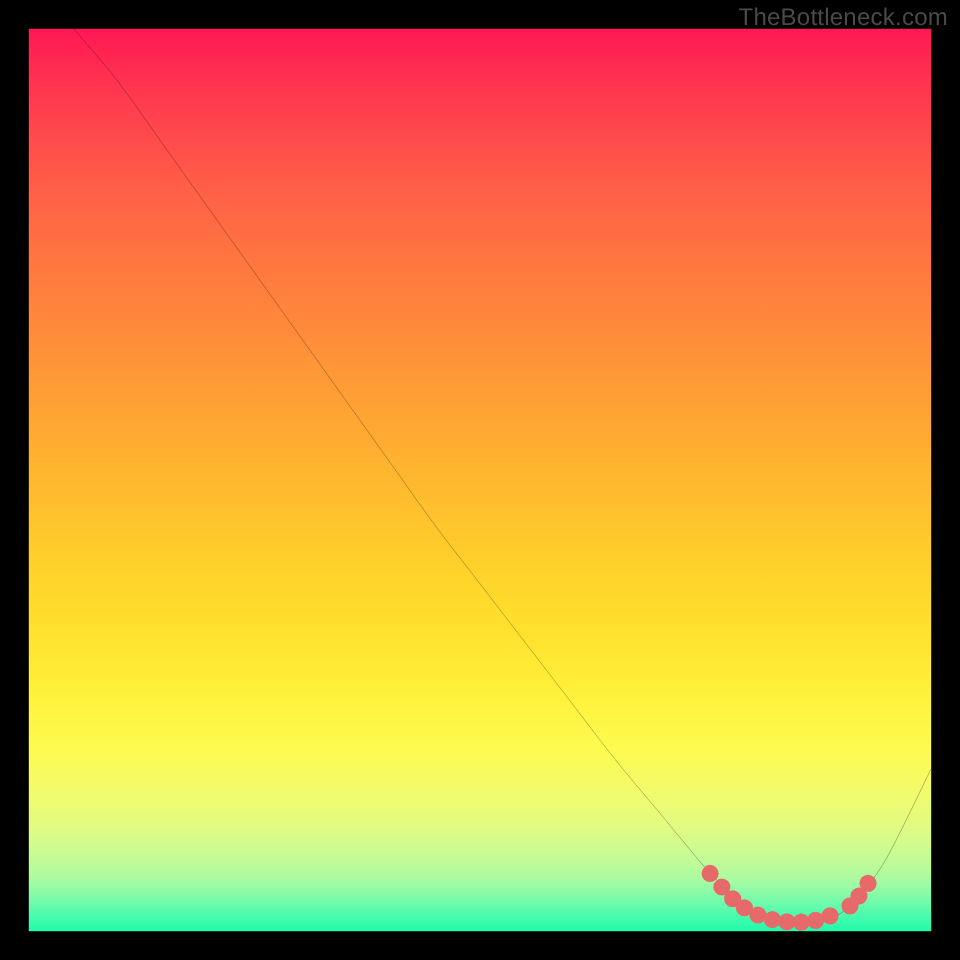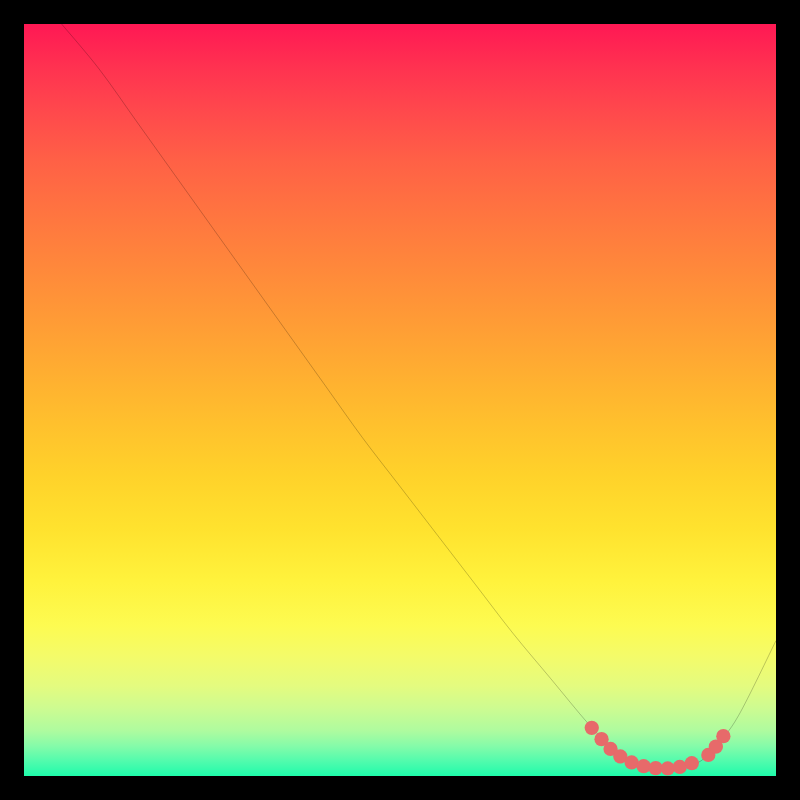--- a/index.html
+++ b/index.html
@@ -81,14 +81,15 @@
           <circle cx="85.6" cy="99" r="0.95" fill="#e76a6a"></circle>
           <circle cx="87.2" cy="98.8" r="0.95" fill="#e76a6a"></circle>
           <circle cx="88.8" cy="98.3" r="0.95" fill="#e76a6a"></circle>
           <circle cx="91" cy="97.2" r="0.95" fill="#e76a6a"></circle>
           <circle cx="92" cy="96.1" r="0.95" fill="#e76a6a"></circle>
           <circle cx="93" cy="94.7" r="0.95" fill="#e76a6a"></circle>
         </g>
     </svg>
   </div>
 
+  <div class="attribution">TheBottleneck.com</div>
 
 </div>
 
 </body></html>

